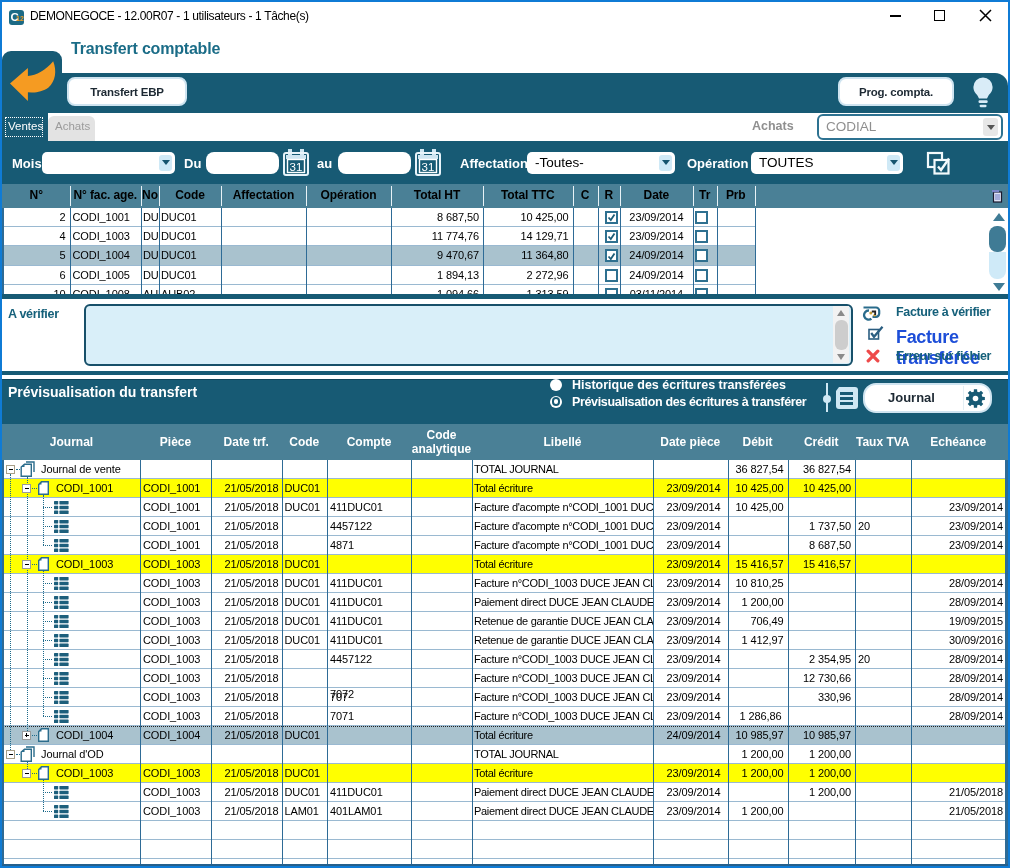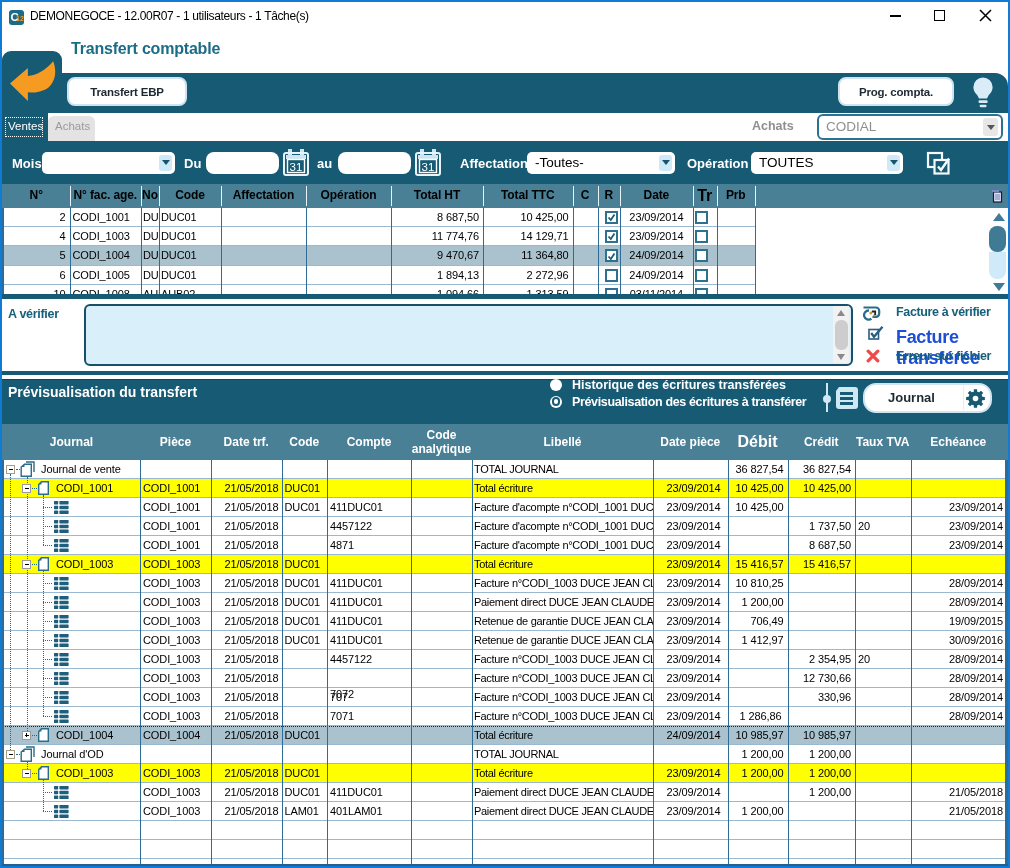--- a/index.html
+++ b/index.html
@@ -110,21 +110,21 @@
 <div class="cell b w ct" style="left:391px;top:184px;width:92px;height:23.5px;line-height:23.5px;font-size:12px">Total HT</div>
 <div class="a" style="left:483px;top:186px;width:1px;height:20px;background:#e8f2f6"></div>
 <div class="cell b w ct" style="left:483px;top:184px;width:89.5px;height:23.5px;line-height:23.5px;font-size:12px">Total TTC</div>
 <div class="a" style="left:572.5px;top:186px;width:1px;height:20px;background:#e8f2f6"></div>
 <div class="cell b w ct" style="left:572.5px;top:184px;width:25.200000000000045px;height:23.5px;line-height:23.5px;font-size:12px">C</div>
 <div class="a" style="left:597.7px;top:186px;width:1px;height:20px;background:#e8f2f6"></div>
 <div class="cell b w ct" style="left:597.7px;top:184px;width:22.299999999999955px;height:23.5px;line-height:23.5px;font-size:12px">R</div>
 <div class="a" style="left:620px;top:186px;width:1px;height:20px;background:#e8f2f6"></div>
 <div class="cell b w ct" style="left:620px;top:184px;width:72.79999999999995px;height:23.5px;line-height:23.5px;font-size:12px">Date</div>
 <div class="a" style="left:692.8px;top:186px;width:1px;height:20px;background:#e8f2f6"></div>
-<div class="cell b w ct" style="left:692.8px;top:184px;width:23.700000000000045px;height:23.5px;line-height:23.5px;font-size:16px">Tr</div>
+<div class="cell b w ct" style="left:692.8px;top:184px;width:23.700000000000045px;height:23.5px;line-height:23.5px;font-size:12px">Tr</div>
 <div class="a" style="left:716.5px;top:186px;width:1px;height:20px;background:#e8f2f6"></div>
 <div class="cell b w ct" style="left:716.5px;top:184px;width:38.5px;height:23.5px;line-height:23.5px;font-size:12px">Prb</div>
 <div class="a" style="left:755px;top:186px;width:1px;height:20px;background:#e8f2f6"></div>
 <svg class="a" style="left:992px;top:190px" width="11" height="13" viewBox="0 0 11 13">
 <rect x="1.5" y="2" width="8" height="10" fill="#dfe3f5" stroke="#1a1a2e" stroke-width="1.2"></rect>
 <rect x="0" y="0" width="7" height="2.2" fill="#7a86c8"></rect>
 <path d="M3,5 H8 M3,7 H8 M3,9 H8" stroke="#6a76c0" stroke-width="1"></path>
   </svg>
 <div class="a" style="left:0;top:207.5px;width:1010px;height:86px;overflow:hidden">
 <div class="a" style="left:2px;top:0;width:1006px;height:86px;background:#fff"></div>
@@ -262,21 +262,21 @@
   </svg>
 <div class="a" style="left:2px;top:424px;width:1006px;height:35.5px;background:#4a8096"></div>
 <div class="a b w" style="left:3px;top:424px;width:137px;height:35.5px;display:flex;align-items:center;justify-content:center;text-align:center;font-size:12px;line-height:14px;white-space:nowrap">Journal</div>
 <div class="a b w" style="left:140px;top:424px;width:71px;height:35.5px;display:flex;align-items:center;justify-content:center;text-align:center;font-size:12px;line-height:14px;white-space:nowrap">Pièce</div>
 <div class="a b w" style="left:211px;top:424px;width:70.5px;height:35.5px;display:flex;align-items:center;justify-content:center;text-align:center;font-size:12px;line-height:14px;white-space:nowrap">Date trf.</div>
 <div class="a b w" style="left:281.5px;top:424px;width:45.5px;height:35.5px;display:flex;align-items:center;justify-content:center;text-align:center;font-size:12px;line-height:14px;white-space:nowrap">Code</div>
 <div class="a b w" style="left:327px;top:424px;width:84px;height:35.5px;display:flex;align-items:center;justify-content:center;text-align:center;font-size:12px;line-height:14px;white-space:nowrap">Compte</div>
 <div class="a b w" style="left:411px;top:424px;width:61px;height:35.5px;display:flex;align-items:center;justify-content:center;text-align:center;font-size:12px;line-height:14px;white-space:nowrap">Code<br>analytique</div>
 <div class="a b w" style="left:472px;top:424px;width:181px;height:35.5px;display:flex;align-items:center;justify-content:center;text-align:center;font-size:12px;line-height:14px;white-space:nowrap">Libellé</div>
 <div class="a b w" style="left:653px;top:424px;width:74.5px;height:35.5px;display:flex;align-items:center;justify-content:center;text-align:center;font-size:12px;line-height:14px;white-space:nowrap">Date pièce</div>
-<div class="a b w" style="left:727.5px;top:424px;width:60.0px;height:35.5px;display:flex;align-items:center;justify-content:center;text-align:right;font-size:16px;line-height:14px;white-space:nowrap">Débit</div>
+<div class="a b w" style="left:727.5px;top:424px;width:60.0px;height:35.5px;display:flex;align-items:center;justify-content:center;text-align:right;font-size:12px;line-height:14px;white-space:nowrap">Débit</div>
 <div class="a b w" style="left:787.5px;top:424px;width:67.5px;height:35.5px;display:flex;align-items:center;justify-content:center;text-align:center;font-size:12px;line-height:14px;white-space:nowrap">Crédit</div>
 <div class="a b w" style="left:855px;top:424px;width:55.5px;height:35.5px;display:flex;align-items:center;justify-content:center;text-align:center;font-size:12px;line-height:14px;white-space:nowrap">Taux TVA</div>
 <div class="a b w" style="left:910.5px;top:424px;width:95.5px;height:35.5px;display:flex;align-items:center;justify-content:center;text-align:center;font-size:12px;line-height:14px;white-space:nowrap">Echéance</div>
 <div class="a" style="left:2px;top:459.5px;width:1006px;height:404.0px;background:#fff"></div>
 <div class="a" style="left:3px;top:477.5px;width:1003px;height:1px;background:#9ab9d1"></div>
 <div class="cell lib" style="left:472px;top:459.5px;width:181px;height:19.0px;line-height:19.0px;padding:0 2px">TOTAL JOURNAL</div>
 <div class="cell rt" style="left:727.5px;top:459.5px;width:60.0px;height:19.0px;line-height:19.0px;padding:0 4px">36&nbsp;827,54</div>
 <div class="cell rt" style="left:787.5px;top:459.5px;width:67.5px;height:19.0px;line-height:19.0px;padding:0 4px">36&nbsp;827,54</div>
 <div class="cell" style="left:41px;top:459.5px;width:99px;height:19.0px;line-height:19.0px">Journal de vente</div>
 <div class="a" style="left:3px;top:478.5px;width:1003px;height:19.0px;background:#ffff00"></div>

